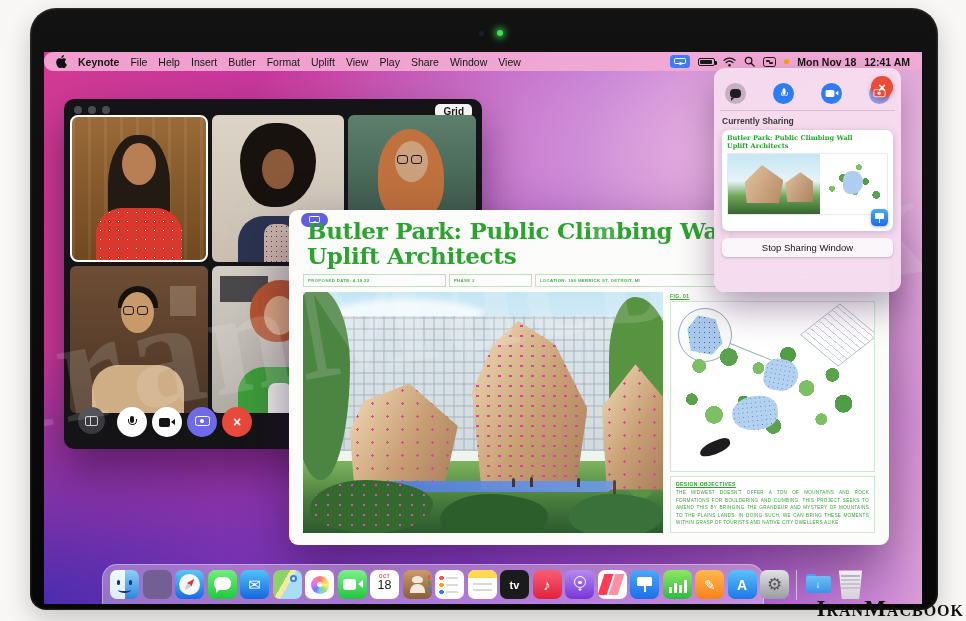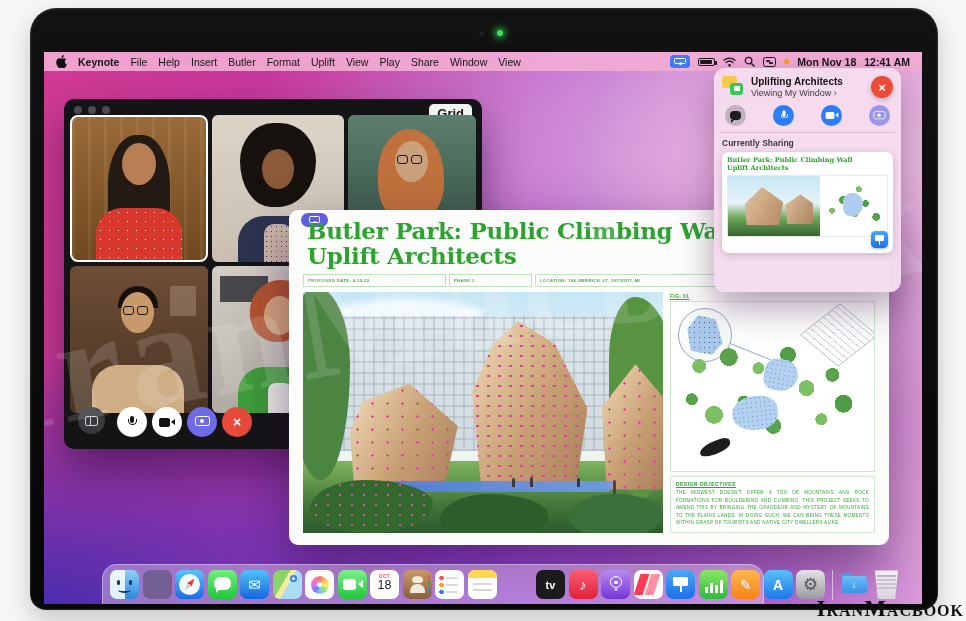--- a/index.html
+++ b/index.html
@@ -17,21 +17,21 @@
   .screen { position:absolute; left:44px; top:52px; width:878px; height:552px; overflow:hidden;
     background:
       radial-gradient(120% 90% at 88% 18%, rgba(240,198,228,.95) 0%, rgba(240,198,228,0) 55%),
       radial-gradient(95% 80% at 0% 100%, #4a2db0 0%, rgba(74,45,176,0) 58%),
       radial-gradient(85% 65% at 52% 108%, #8b3fd6 0%, rgba(139,63,214,0) 62%),
       linear-gradient(105deg,#d23a94 0%,#c5379f 28%,#a446c9 55%,#c86fd0 78%,#e0a3da 100%); }
 
   
   .menubar { position:absolute; top:0; left:0; right:0; height:19px; z-index:55;
     background:rgba(243,172,212,.9); display:flex; align-items:center; padding:0 12px;
-    font-size:10.5px; color:#141414; }
+    font-size:10.5px; color:#141414;border-radius:9px; }
   .apple-logo { width:11px; height:13px; display:inline-block; }
   .menus { display:flex; gap:11px; margin-left:11px; white-space:nowrap; }
   .menus .app { font-weight:700; }
   .mb-right { margin-left:auto; display:flex; align-items:center; gap:8px; }
   .mb-share { width:20px; height:13px; background:#3d7bf7; border-radius:3.5px; position:relative; }
   .mb-share i { position:absolute; left:4px; top:2.5px; width:12px; height:6.5px; border:1px solid #fff; border-radius:1.5px; display:block; }
   .mb-share b { position:absolute; left:8.5px; top:7px; width:3px; height:3px; background:#fff; border-radius:50%; }
   .battery { width:17px; height:8px; border:1px solid #1a1a1a; border-radius:2px; position:relative; }
   .battery i { position:absolute; left:1px; top:1px; bottom:1px; width:12px; background:#1a1a1a; border-radius:1px; display:block; }
   .battery b { position:absolute; right:-3px; top:2px; width:2px; height:4px; background:#1a1a1a; border-radius:0 1px 1px 0; }
@@ -40,21 +40,21 @@
   .cc-icon b { position:absolute; right:2px; bottom:2px; width:4px; height:2px; background:#1a1a1a; border-radius:1px; }
   .rec-dot { width:5px; height:5px; border-radius:50%; background:#ff9f0a; }
   .mb-time { font-weight:600; }
 
   
   .ft-win { position:absolute; left:20px; top:47px; width:418px; height:350px; z-index:10;
     background:#141416; border-radius:10px; box-shadow:0 20px 44px rgba(10,0,30,.45); }
   .ft-dots { position:absolute; left:10px; top:7px; display:flex; gap:6px; }
   .ft-dots s { width:8px; height:8px; border-radius:50%; background:#4c4c50; display:block; }
   .ft-grid-btn { position:absolute; right:10px; top:5px; background:rgba(255,255,255,.95); color:#161616;
-    font-size:13px; font-weight:600; padding:1.5px 8px; border-radius:5px; }
+    font-size:10px; font-weight:600; padding:1.5px 8px; border-radius:5px; }
   .tile { position:absolute; border-radius:6px; overflow:hidden; }
   .tile.active { border:2.5px solid #fff; border-radius:8px; }
   .hair,.head,.bodyt,.neck,.glass { position:absolute; }
   .head { border-radius:50%; }
   .bodyt { bottom:0; border-radius:26px 26px 0 0; }
   .glass { display:flex; gap:3px; }
   .glass s { width:11px; height:9px; border:1.6px solid #15151a; border-radius:3px; display:block; }
 
   
   .ft-controls { position:absolute; left:0; right:0; bottom:10px; height:32px; }
@@ -234,21 +234,21 @@
     background-image:
       radial-gradient(circle 2.2px at 6.5px 8px,#ff5257 97%,transparent),
       radial-gradient(circle 2.2px at 6.5px 15px,#ff9f0a 97%,transparent),
       radial-gradient(circle 2.2px at 6.5px 22px,#2f7cf6 97%,transparent),
       linear-gradient(#d9d9de,#d9d9de), linear-gradient(#d9d9de,#d9d9de), linear-gradient(#d9d9de,#d9d9de);
     background-size:100% 100%,100% 100%,100% 100%,12px 2px,12px 2px,12px 2px;
     background-position:0 0,0 0,0 0,11px 7px,11px 14px,11px 21px; background-repeat:no-repeat; }
   .ic-notes { background:#fff; }
   .ic-notes i { position:absolute; left:0; top:0; right:0; height:8px; background:#ffd84d; display:block; }
   .ic-notes b { position:absolute; left:5px; top:13px; width:19px; height:1.6px; background:#d8d8dc; box-shadow:0 6px 0 #d8d8dc; }
-  .ic-tv { background:#1b1b1d; color:#fff; display:flex; align-items:center; justify-content:center; font-size:11px; font-weight:700;margin-left:36px; }
+  .ic-tv { background:#1b1b1d; color:#fff; display:flex; align-items:center; justify-content:center; font-size:11px; font-weight:700; }
   .ic-music { background:linear-gradient(180deg,#fb5c74,#e1223c); color:#fff; display:flex; align-items:center; justify-content:center; font-size:15px; }
   .ic-podcasts { background:linear-gradient(180deg,#b58af0,#7636d8); }
   .ic-podcasts i { position:absolute; left:8.5px; top:6px; width:12px; height:12px; border:1.8px solid #fff; border-radius:50%; display:block; }
   .ic-podcasts b { position:absolute; left:13px; top:10.5px; width:3.5px; height:3.5px; background:#fff; border-radius:50%; box-shadow:0 7px 0 -0.5px #fff; }
   .ic-news { background:#fff; }
   .ic-news i { position:absolute; left:3px; top:4px; width:9px; height:21px; background:#ff3b56; transform:skewX(-18deg); display:block; }
   .ic-news b { position:absolute; left:14px; top:4px; width:9px; height:21px; background:#ff8fa3; transform:skewX(-18deg); }
   .ic-keynote { background:linear-gradient(180deg,#4aa8f8,#1d6fe8); }
   .ic-keynote i { position:absolute; left:7px; top:7px; width:15px; height:9px; background:#fff; border-radius:1.5px; display:block; }
   .ic-keynote b { position:absolute; left:13.6px; top:16px; width:2px; height:6px; background:#fff; }
@@ -416,30 +416,20 @@
           </div>
           <div class="obj">
             <h4>DESIGN OBJECTIVES</h4>
             <p>THE MIDWEST DOESN'T OFFER A TON OF MOUNTAINS AND ROCK FORMATIONS FOR BOULDERING AND CLIMBING. THIS PROJECT SEEKS TO AMEND THIS BY BRINGING THE GRANDEUR AND MYSTERY OF MOUNTAINS TO THE PLAINS LANDS. IN DOING SUCH, WE CAN BRING THESE MOMENTS WITHIN GRASP OF TOURISTS AND NATIVE CITY DWELLERS ALIKE.</p>
           </div>
         </div>
       </div>
     </div>
 
     <div class="pop">
-      <div class="pop-head">
-        <div class="pop-icon">
-            <i></i>
-            <b></b>
-          </div>
-        <div>
-          <div class="pop-title">Uplifting Architects</div>
-          <div class="pop-sub">Viewing My Window ›</div>
-        </div>
-      </div>
       <div class="pop-close">×</div>
 
       <div class="pop-actions">
         <div class="pbtn" style="background:rgba(126,112,126,.4);">
             <span class="bubble-g"></span>
           </div>
         <div class="pbtn" style="background:#2e7cf6;">
             <span class="mic-g" style="transform:scale(.8);">
               <i style="background:#fff;"></i>
               <b style="border-color:#fff;"></b>
@@ -473,20 +463,21 @@
           <div class="pth-plan">
               <i></i>
             </div>
         </div>
         <div class="pop-kn-icon">
             <i></i>
             <b></b>
           </div>
       </div>
 
+      <button class="pop-stop">Stop Sharing Window</button>
     </div>
 
     <div class="dock">
       <div class="dkic ic-finder">
           <i></i>
           <b></b>
           <s></s>
         </div>
       <div class="dkic ic-launchpad"></div>
       <div class="dkic ic-safari">

